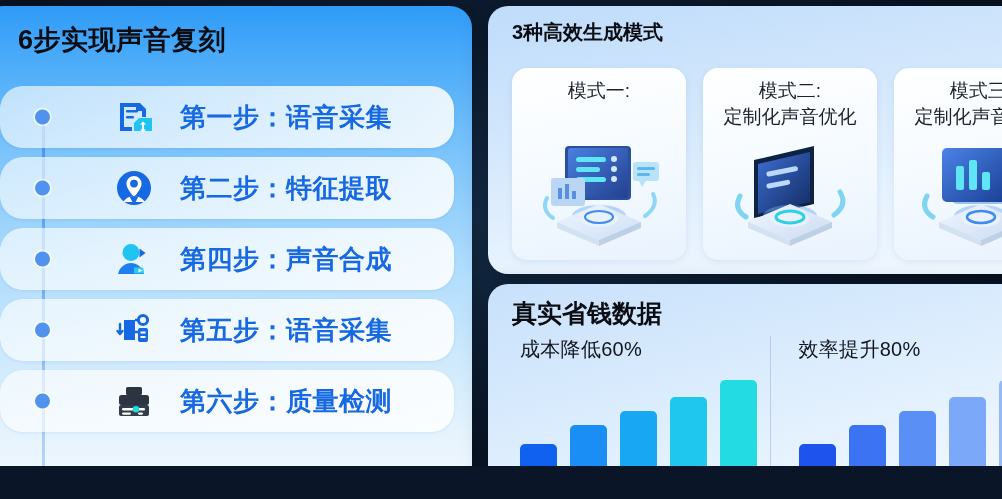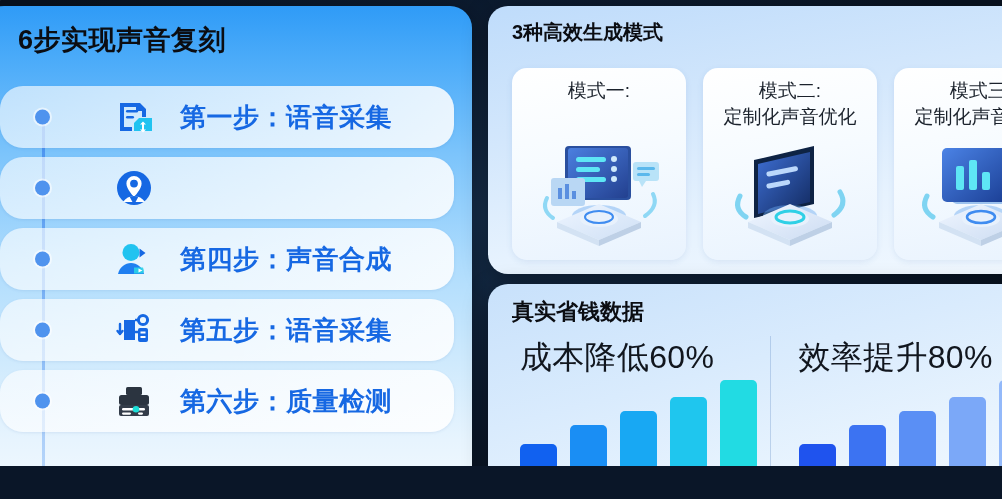--- a/index.html
+++ b/index.html
@@ -175,41 +175,41 @@
     height: 216px;
     border-radius: 20px;
     background: linear-gradient(165deg, #c8e1fb 0%, #d9ebfd 40%, #e9f4fe 75%, #f2f9ff 100%);
     box-shadow: 0 6px 24px rgba(0,0,0,0.38);
     overflow: hidden;
   }
   .stats-title {
     position: absolute;
     left: 24px;
     top: 13px;
-    font-size: 22px;
+    font-size: 25px;
     font-weight: 700;
     color: #0b0d12;
     white-space: nowrap;
   }
   .charts-wrap {
     position: absolute;
     left: 20px;
     top: 52px;
     right: 0;
     bottom: 0;
     display: flex;
   }
   .chart-block {
     position: relative;
     width: 280px;
     padding-left: 12px;
   }
   .chart-block.second { border-left: 1px solid rgba(110,150,200,0.35); padding-left: 28px; }
   .chart-caption {
-    font-size: 32px;
+    font-size: 20px;
     font-weight: 500;
     color: #11161e;
     white-space: nowrap;
     letter-spacing: 0.3px;
   }
   .bars {
     position: absolute;
     left: 12px;
     top: 44px;
     height: 118px;
@@ -262,20 +262,21 @@
         <span class="step-dot"></span>
         <span class="step-icon">
           <svg width="40" height="40" viewBox="0 0 40 40">
             <circle cx="20" cy="20" r="17" fill="#1668e3"></circle>
             <path d="M20 8a7.6 7.6 0 00-7.6 7.6c0 5.6 7.6 13.4 7.6 13.4s7.6-7.8 7.6-13.4A7.6 7.6 0 0020 8z" fill="#ffffff"></path>
             <circle cx="20" cy="15.6" r="3.9" fill="#1668e3"></circle>
             <path d="M9 34c2.6-4 6.4-6 11-6s8.4 2 11 6z" fill="#ffffff"></path>
             <path d="M20 28c-1.6 0-3.1.2-4.5.6L20 37l4.5-8.4c-1.4-.4-2.9-.6-4.5-.6z" fill="#1668e3"></path>
           </svg>
         </span>
+        <span class="step-label">第二步：特征提取</span>
       </div>
 
 
       <div class="step-row">
         <span class="step-dot"></span>
         <span class="step-icon">
           <svg width="40" height="40" viewBox="0 0 40 40">
             <circle cx="17" cy="13.5" r="8.5" fill="#21c3f0"></circle>
             <path d="M4 35c1.6-7 7-11 13-11s11.4 4 13 11z" fill="#1f7ff0"></path>
             <path d="M25.5 9.5l6 4.5-6 4.5z" fill="#1668e3"></path>

